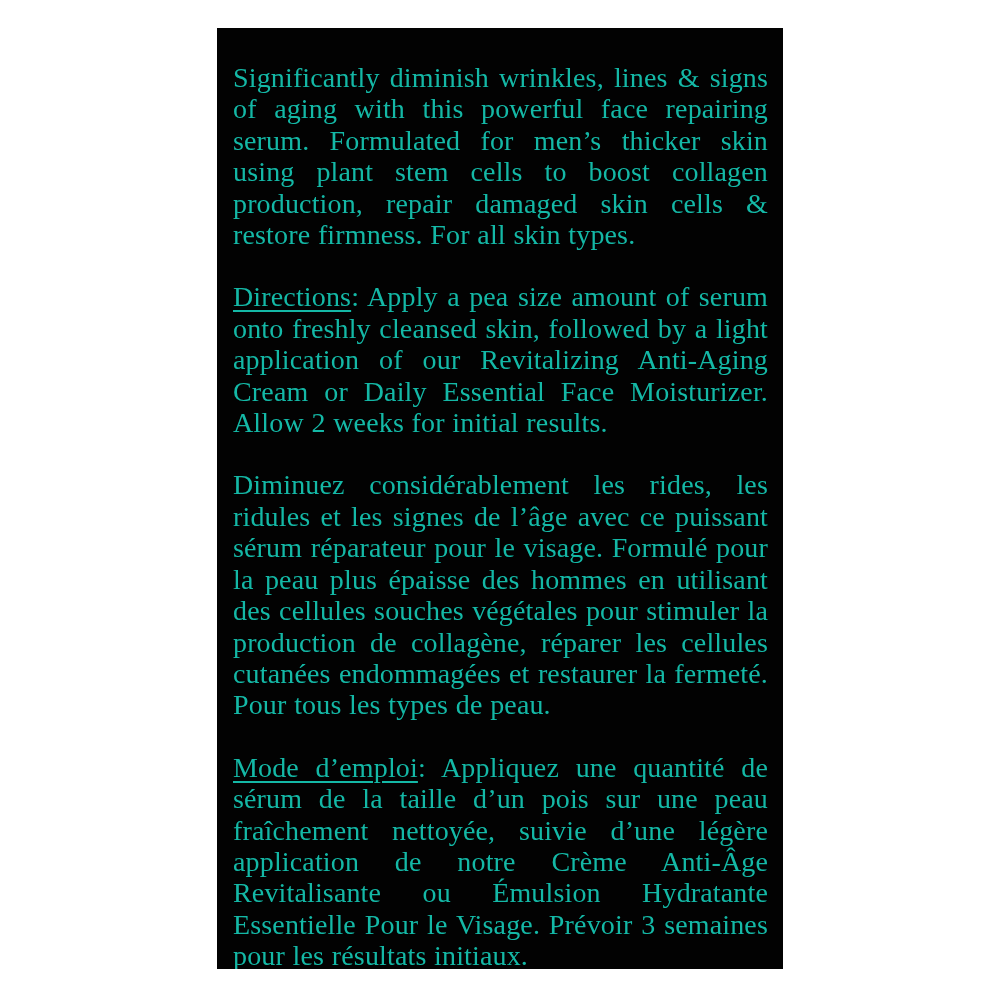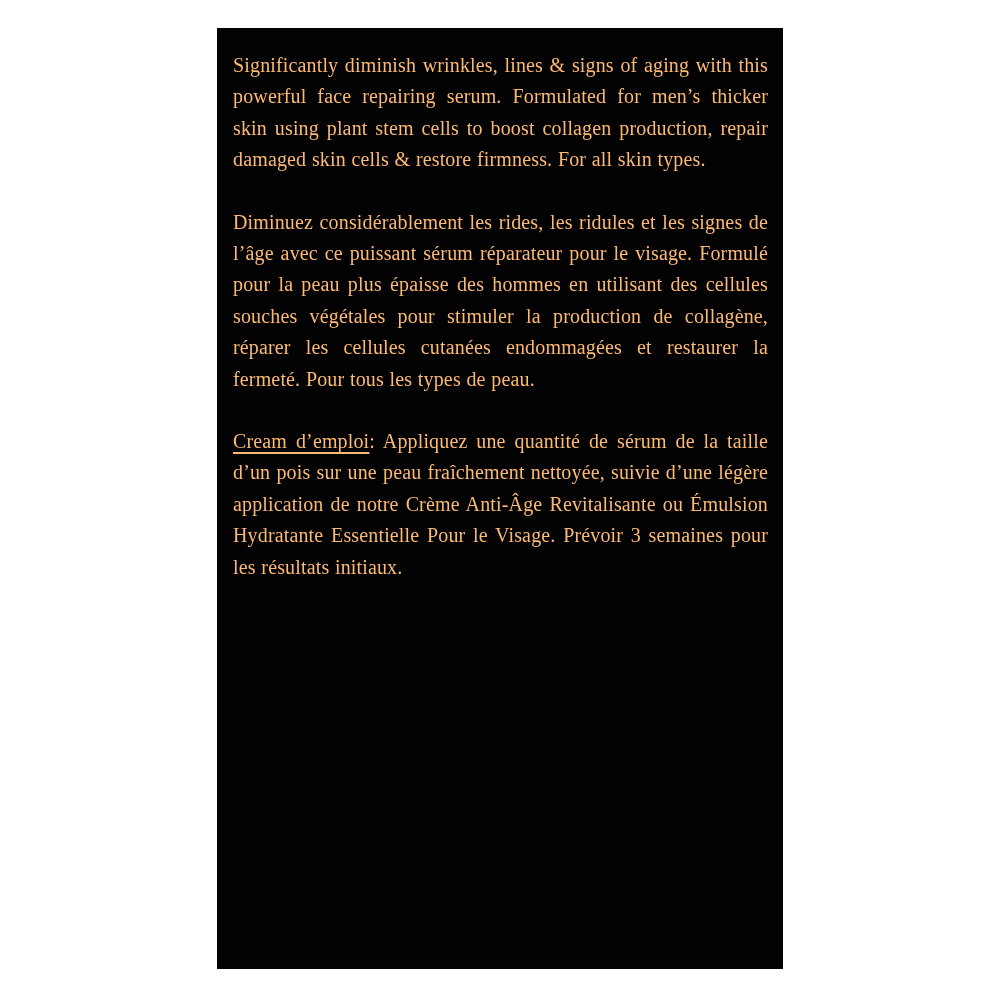--- a/index.html
+++ b/index.html
@@ -19,23 +19,23 @@
     left: 217px;
     top: 28px;
     width: 566px;
     height: 941px;
     box-sizing: border-box;
     padding: 22px 15px 16px 16px;
     background: #020202;
     overflow: hidden;
   }
   .para {
-    margin: 0 0 31px 0;
-    color: #fdba74;
-    font-size: 20px;
+    margin: 12px 0 31px 0;
+    color: #14b8a6;
+    font-size: 28px;
     line-height: 31.4px;
     text-align: justify;
     letter-spacing: 0.15px;
     word-spacing: 0.5px;
   }
   .para:last-child {
     margin-bottom: 0;
   }
   .para-heading {
     text-decoration: underline;
@@ -43,18 +43,19 @@
     text-underline-offset: 4px;
   }
 </style>
 </head>
 <body style="background: rgb(255, 255, 255);">
 
 <div class="label-panel" style="background: rgb(2, 2, 2); color: rgb(248, 246, 241);">
 
   <p class="para"><span>Significantly diminish wrinkles, lines &amp; signs of aging with this powerful face repairing serum. Formulated for men’s thicker skin using plant stem cells to boost collagen production, repair damaged skin cells &amp; restore firmness. For all skin types.</span></p>
 
+  <p class="para"><span class="para-heading">Directions</span><span>: Apply a pea size amount of serum onto freshly cleansed skin, followed by a light application of our Revitalizing Anti-Aging Cream or Daily Essential Face Moisturizer. Allow 2 weeks for initial results.</span></p>
 
   <p class="para"><span>Diminuez considérablement les rides, les ridules et les signes de l’âge avec ce puissant sérum réparateur pour le visage. Formulé pour la peau plus épaisse des hommes en utilisant des cellules souches végétales pour stimuler la production de collagène, réparer les cellules cutanées endommagées et restaurer la fermeté. Pour tous les types de peau.</span></p>
 
-  <p class="para"><span class="para-heading">Cream d’emploi</span><span>: Appliquez une quantité de sérum de la taille d’un pois sur une peau fraîchement nettoyée, suivie d’une légère application de notre Crème Anti-Âge Revitalisante ou Émulsion Hydratante Essentielle Pour le Visage. Prévoir 3 semaines pour les résultats initiaux.</span></p>
+  <p class="para"><span class="para-heading">Mode d’emploi</span><span>: Appliquez une quantité de sérum de la taille d’un pois sur une peau fraîchement nettoyée, suivie d’une légère application de notre Crème Anti-Âge Revitalisante ou Émulsion Hydratante Essentielle Pour le Visage. Prévoir 3 semaines pour les résultats initiaux.</span></p>
 
 </div>
 
 </body></html>

